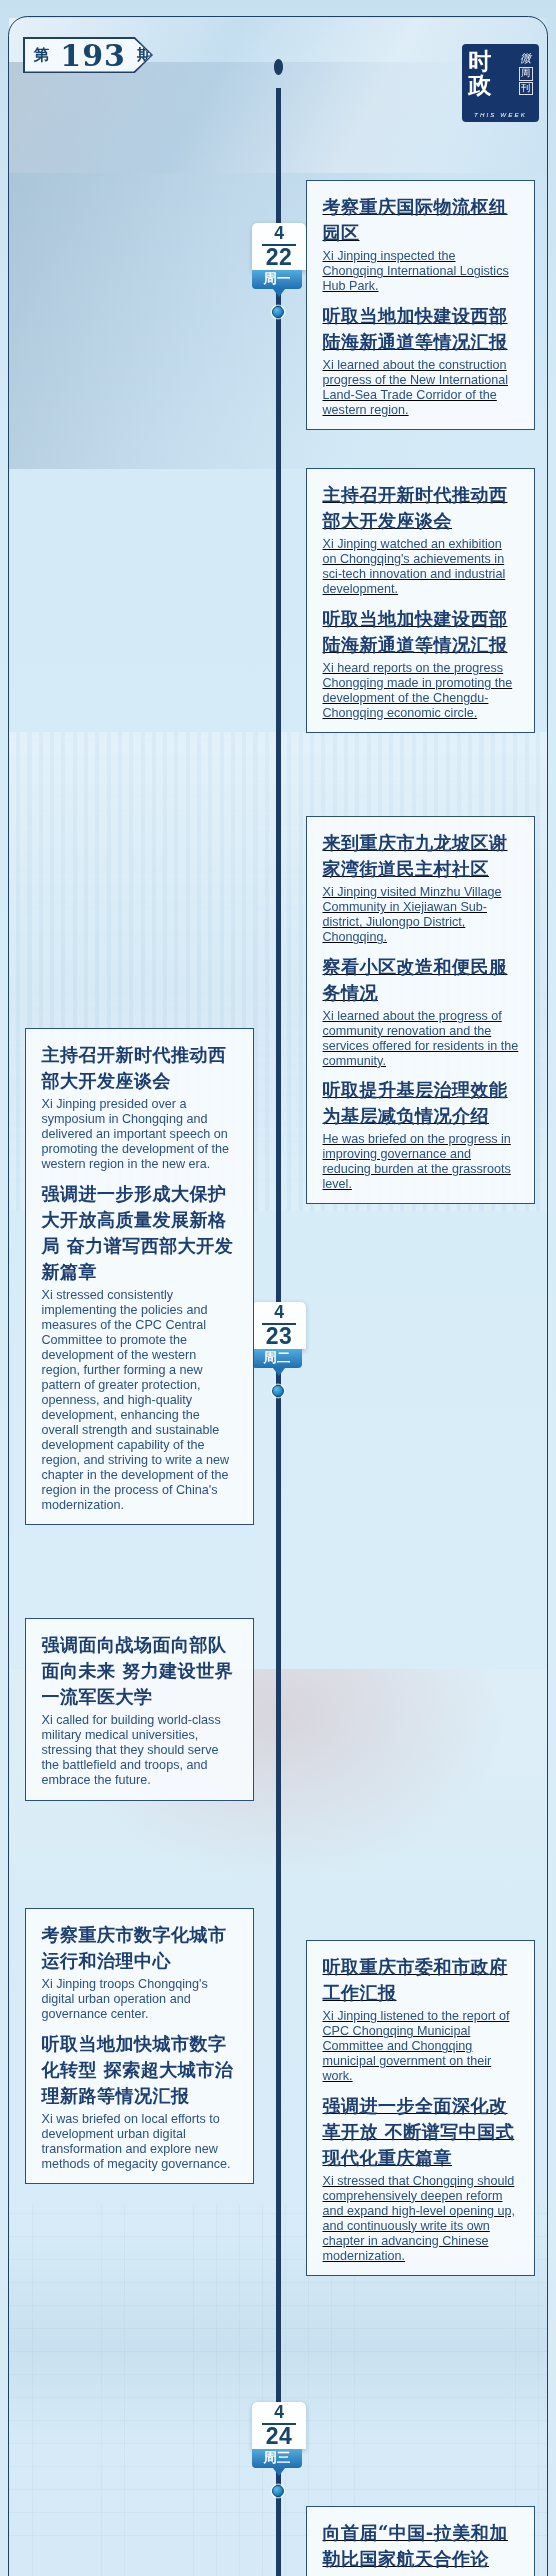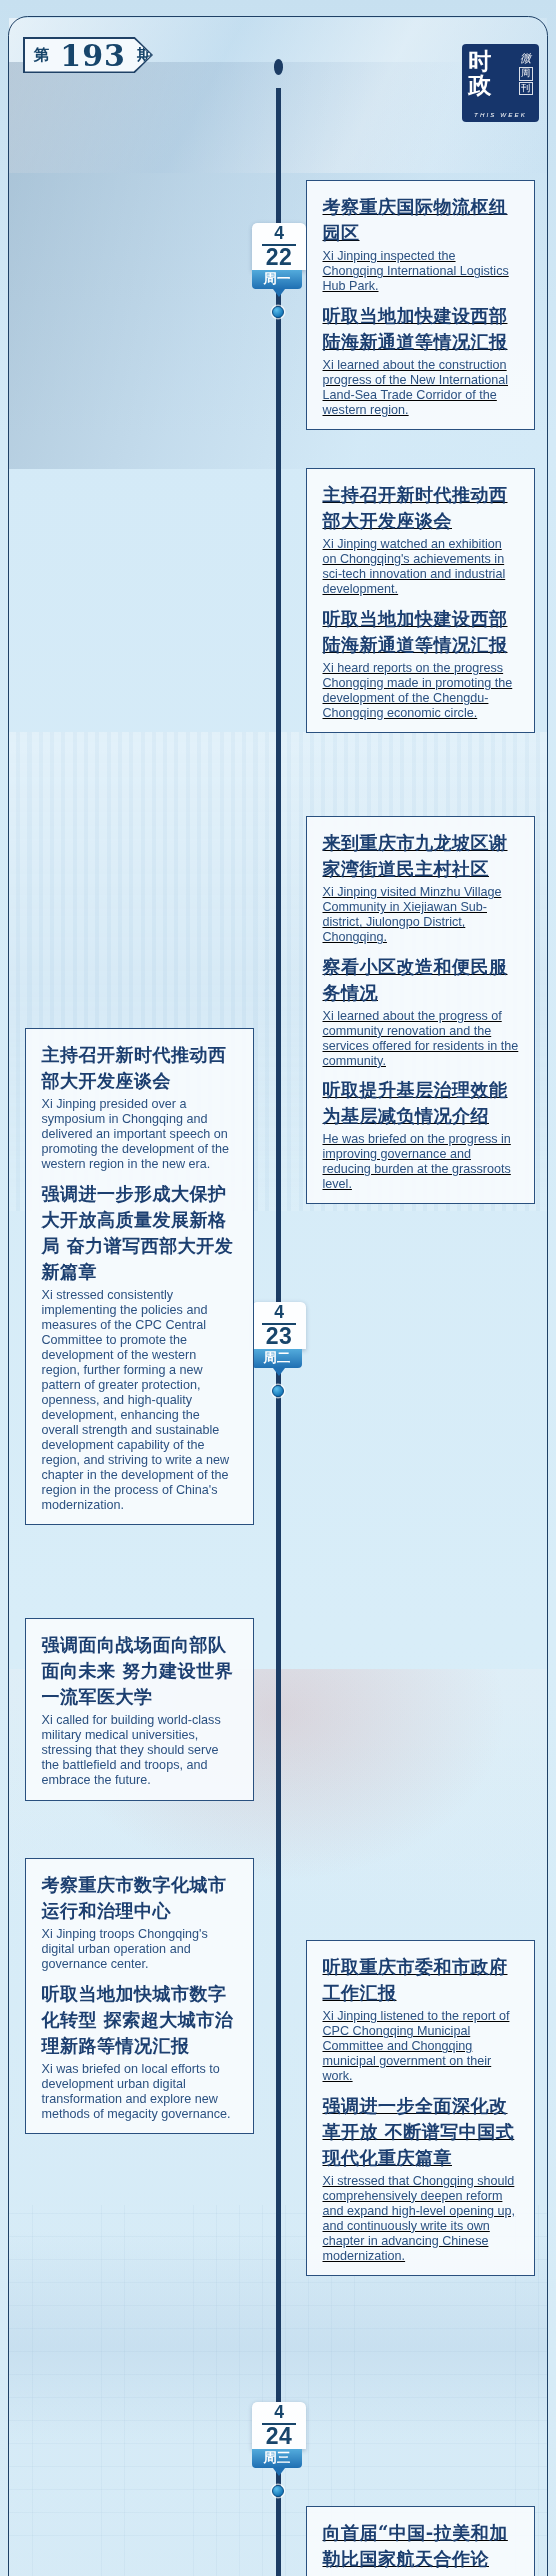--- a/index.html
+++ b/index.html
@@ -183,21 +183,21 @@
     </div>
   </div>
 
   <div class="card l" style="top:1618px">
     <div class="item">
       <div class="zh">强调面向战场面向部队面向未来 努力建设世界一流军医大学</div>
       <div class="en">Xi called for building world-class military medical universities, stressing that they should serve the battlefield and troops, and embrace the future.</div>
     </div>
   </div>
 
-  <div class="card l" style="top:1858px">
+  <div class="card l" style="top:1908px">
     <div class="item">
       <div class="zh">考察重庆市数字化城市运行和治理中心</div>
       <div class="en">Xi Jinping troops Chongqing's digital urban operation and governance center.</div>
     </div>
     <div class="item">
       <div class="zh">听取当地加快城市数字化转型 探索超大城市治理新路等情况汇报</div>
       <div class="en">Xi was briefed on local efforts to development urban digital transformation and explore new methods of megacity governance.</div>
     </div>
   </div>
 

